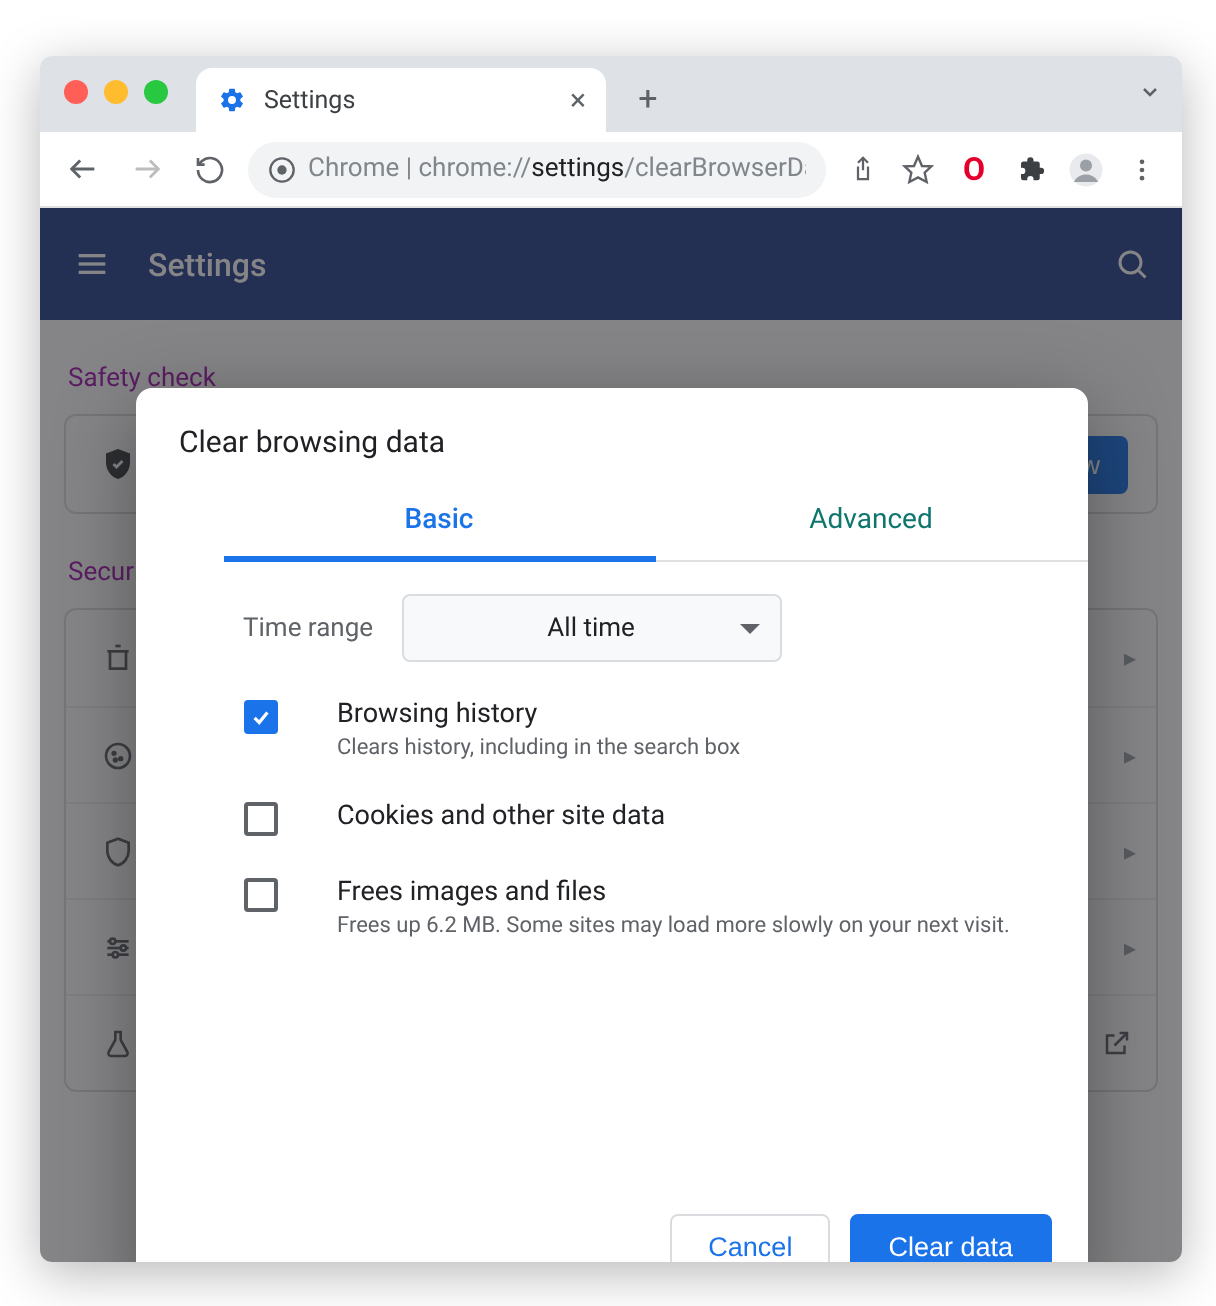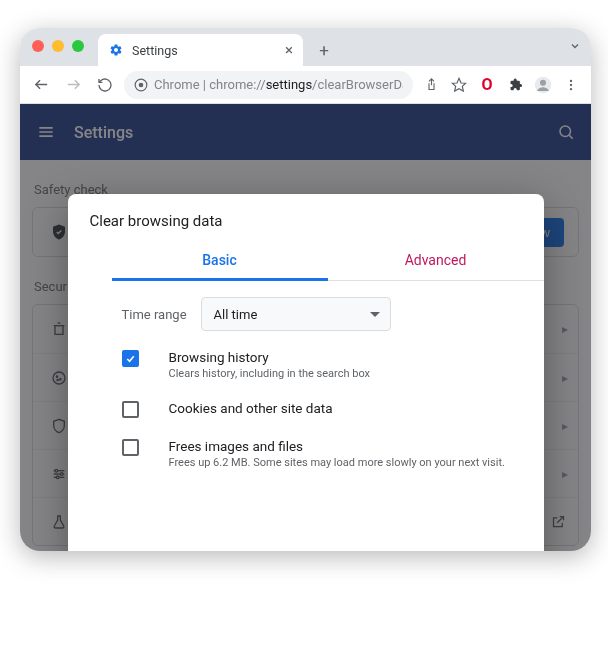--- a/index.html
+++ b/index.html
@@ -11,23 +11,23 @@
     height: 653px;
     overflow: hidden;
   }
 
   
   .window {
     position: absolute;
     left: 20px;
     top: 28px;
     width: 571px;
-    height: 523px;
-    background: #fff;
-    border-radius: 20px;
+    height: 603px;
+    background: #fff;
+    border-radius: 6px;
     box-shadow: 0 6px 26px rgba(0,0,0,0.28);
     overflow: hidden;
   }
 
   
   .tabstrip {
     height: 38px;
     background: #dee1e6;
     display: flex;
     align-items: flex-end;
@@ -135,21 +135,21 @@
   }
   .app-header .menu-ic { margin-right: 18px; }
   .app-header .title { font-size: 16px; font-weight: 500; }
   .app-header .search-ic { margin-left: auto; }
 
   .page-body {
     padding: 16px 12px;
     color: #202124;
     font-size: 13px;
   }
-  .section-head { font-size: 13px; margin: 6px 2px 10px; color:#737373; }
+  .section-head { font-size: 13px; margin: 6px 2px 10px; color:#a21caf; }
   .card {
     border: 1px solid #dadce0;
     border-radius: 6px;
     background: #fff;
   }
   .row {
     display: flex; align-items: center;
     height: 48px;
     padding: 0 14px;
     border-top: 1px solid #eceff1;
@@ -193,21 +193,21 @@
   .dlg-tabs {
     display: flex;
     border-bottom: 1px solid #e0e0e0;
     margin-left: 44px;
   }
   .dlg-tab {
     flex: 1;
     text-align: center;
     padding: 10px 0 12px;
     font-size: 14px;
-    color: #be185d;
+    color: #0f766e;
     cursor: pointer;
     position: relative;
   }
   .dlg-tab.active {
     color: #1a73e8;
     font-weight: 500;
   }
   .dlg-tab.active::after {
     content: "";
     position: absolute;
@@ -229,20 +229,21 @@
     position: relative;
     width: 190px;
     height: 34px;
     border: 1px solid #dadce0;
     background: #f8f9fa;
     border-radius: 4px;
     display: flex; align-items: center;
     padding: 0 12px;
     font-size: 13px;
     color: #202124;
+    justify-content: center;
   }
   .select .tri {
     position: absolute; right: 10px;
     width: 0;height:0;
     border-left: 5px solid transparent;
     border-right: 5px solid transparent;
     border-top: 5px solid #5f6368;
   }
 
   .opt {

